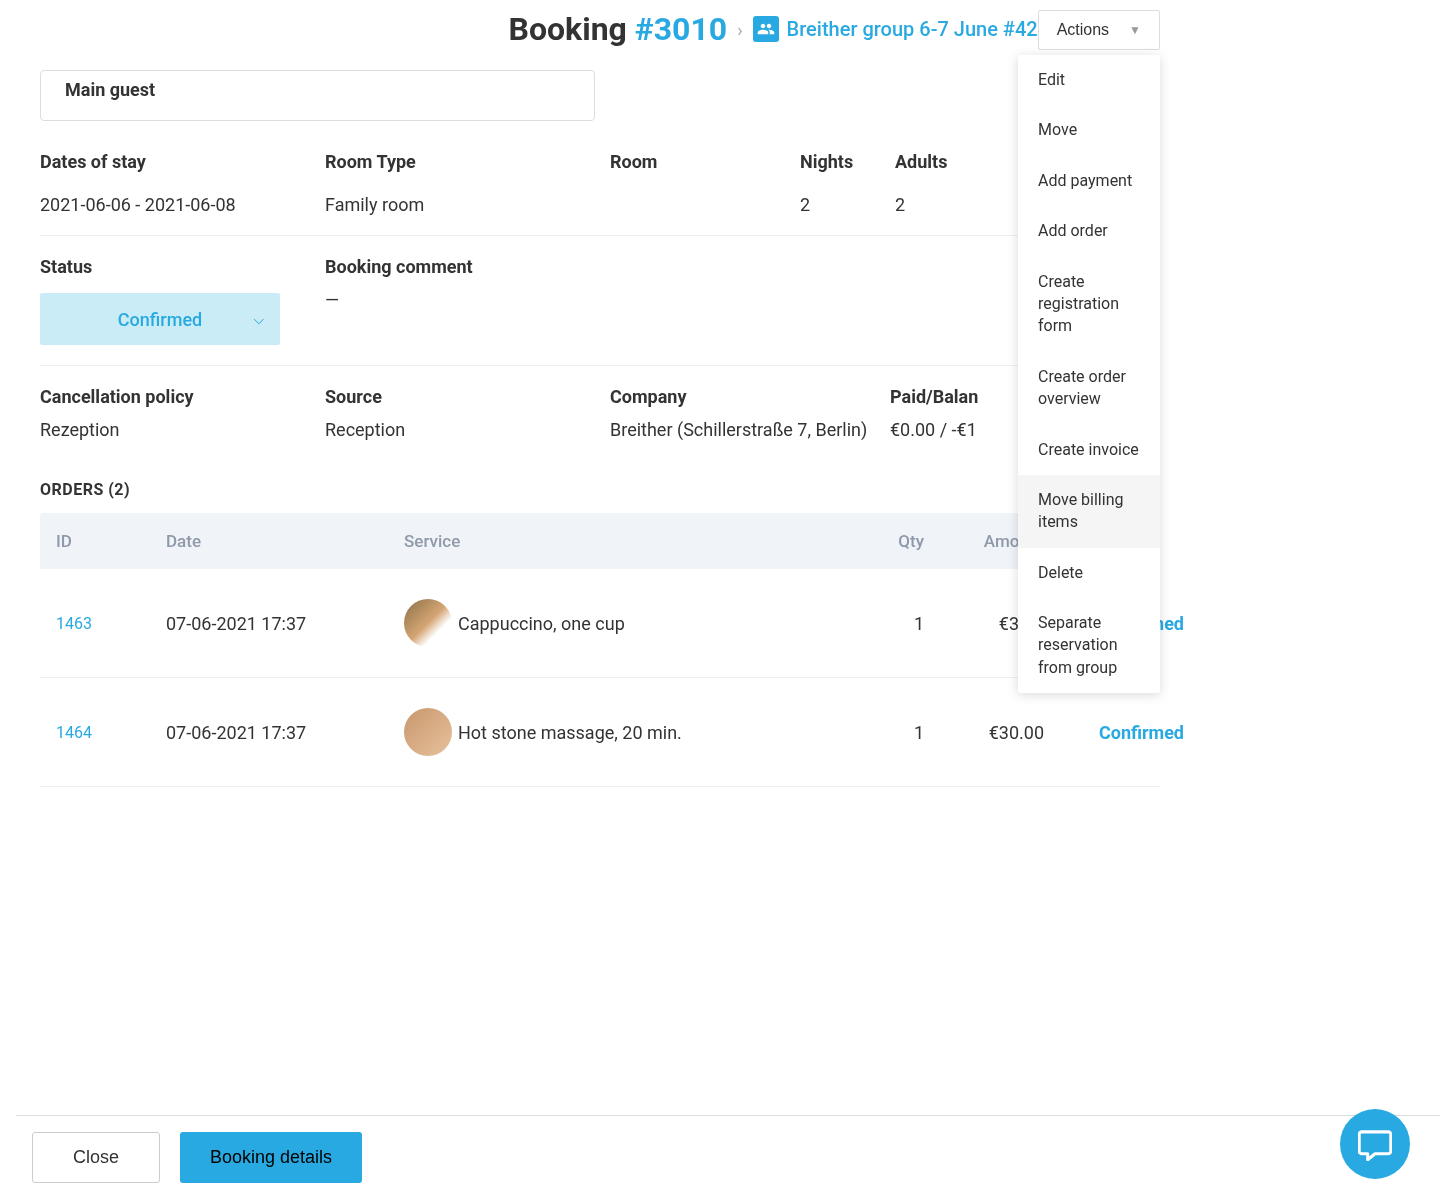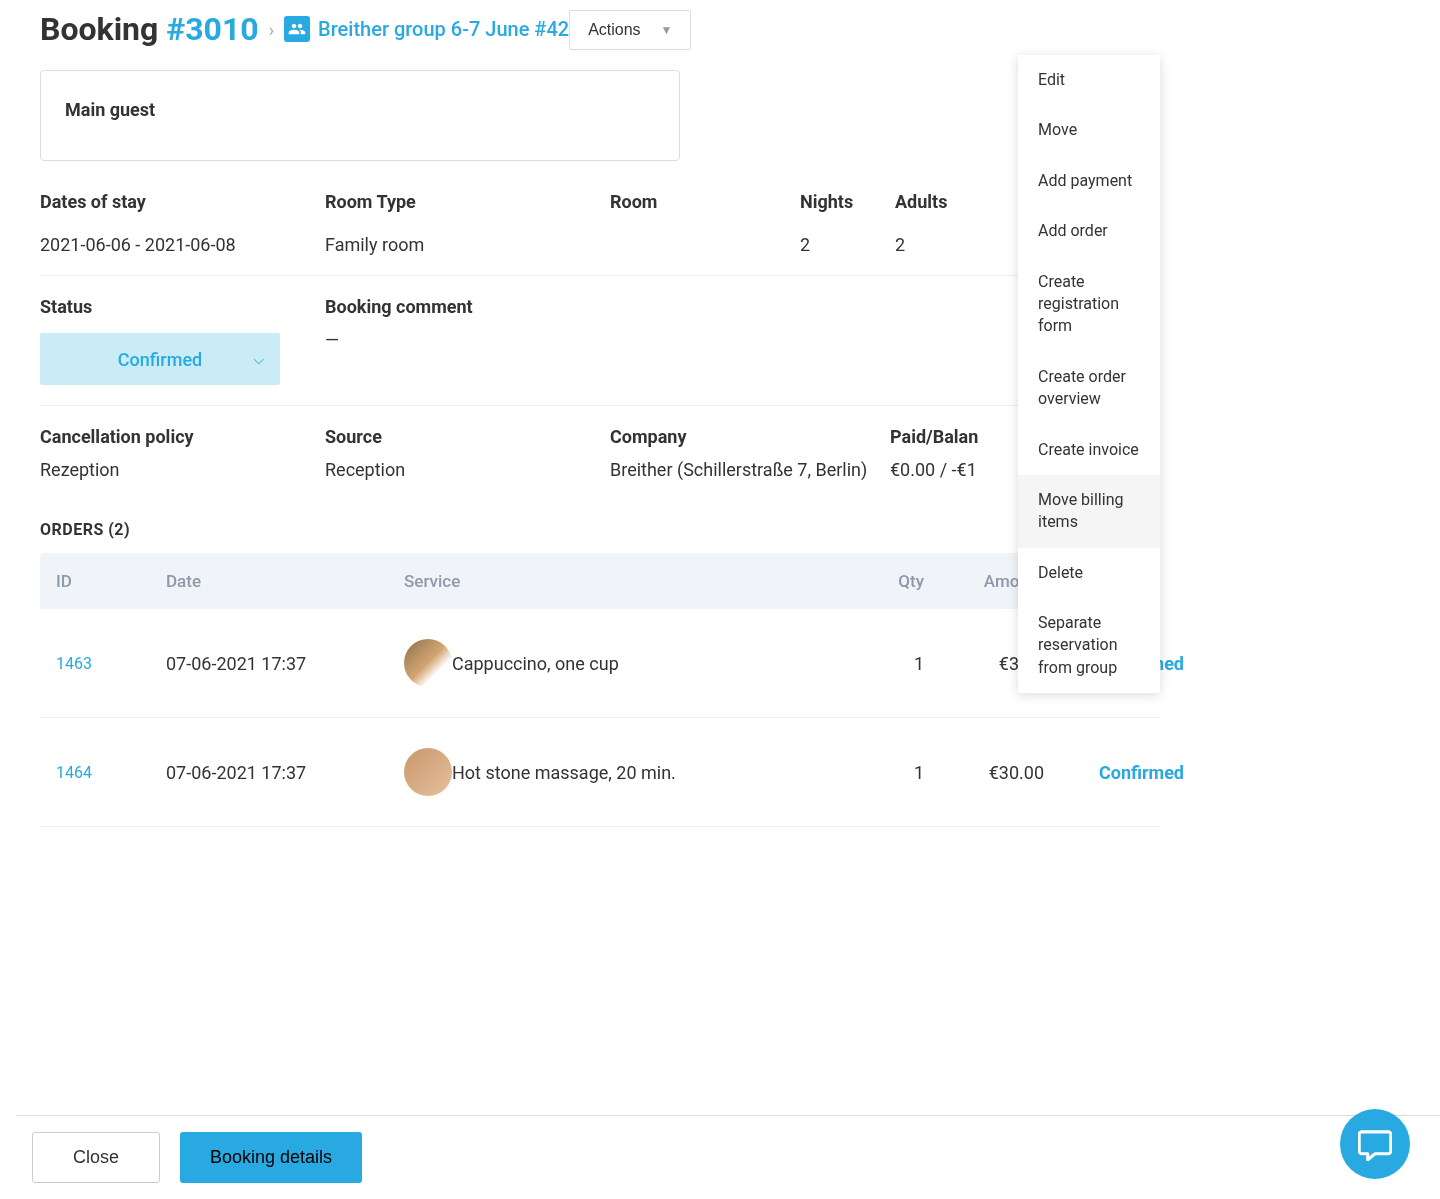--- a/index.html
+++ b/index.html
@@ -10,21 +10,21 @@
     body {
       font-family: -apple-system, BlinkMacSystemFont, 'Segoe UI', Roboto, sans-serif;
       background: #fff;
       color: #333;
       padding: 10px 40px 100px 40px;
       position: relative;
       width: 1200px;
     }
     .header-row {
       display: flex;
-      justify-content: flex-start;
+      justify-content: flex-end;
       align-items: flex-start;
       margin-bottom: 20px;
     }
     .breadcrumb {
       display: flex;
       align-items: center;
       gap: 10px;
     }
     .booking-title {
       font-size: 32px;
@@ -73,22 +73,22 @@
       color: #333;
       border-radius: 2px;
     }
     .actions-chevron {
       color: #999;
       font-size: 12px;
     }
     .guest-card {
       border: 1px solid #ddd;
       border-radius: 4px;
-      padding: 28px 24px;
-      width: 640px;
+      padding: 8px 24px;
+      width: 555px;
       margin-bottom: 30px;
     }
     .guest-card-title {
       font-size: 18px;
       font-weight: 700;
       color: #333;
       margin-bottom: 12px;
     }
     .guest-name {
       color: #29a9e1;
@@ -191,21 +191,21 @@
       font-size: 16px;
       cursor: pointer;
     }
     .order-date {
       font-size: 18px;
       color: #333;
     }
     .order-service {
       display: flex;
       align-items: center;
-      gap: 0;
+      gap: 6px;
       font-size: 18px;
       color: #333;
     }
     .service-thumb {
       width: 48px;
       height: 48px;
       border-radius: 50%;
       background: linear-gradient(135deg, #8b6f47 0%, #d4a574 50%, #fff 70%);
       flex-shrink: 0;
     }

